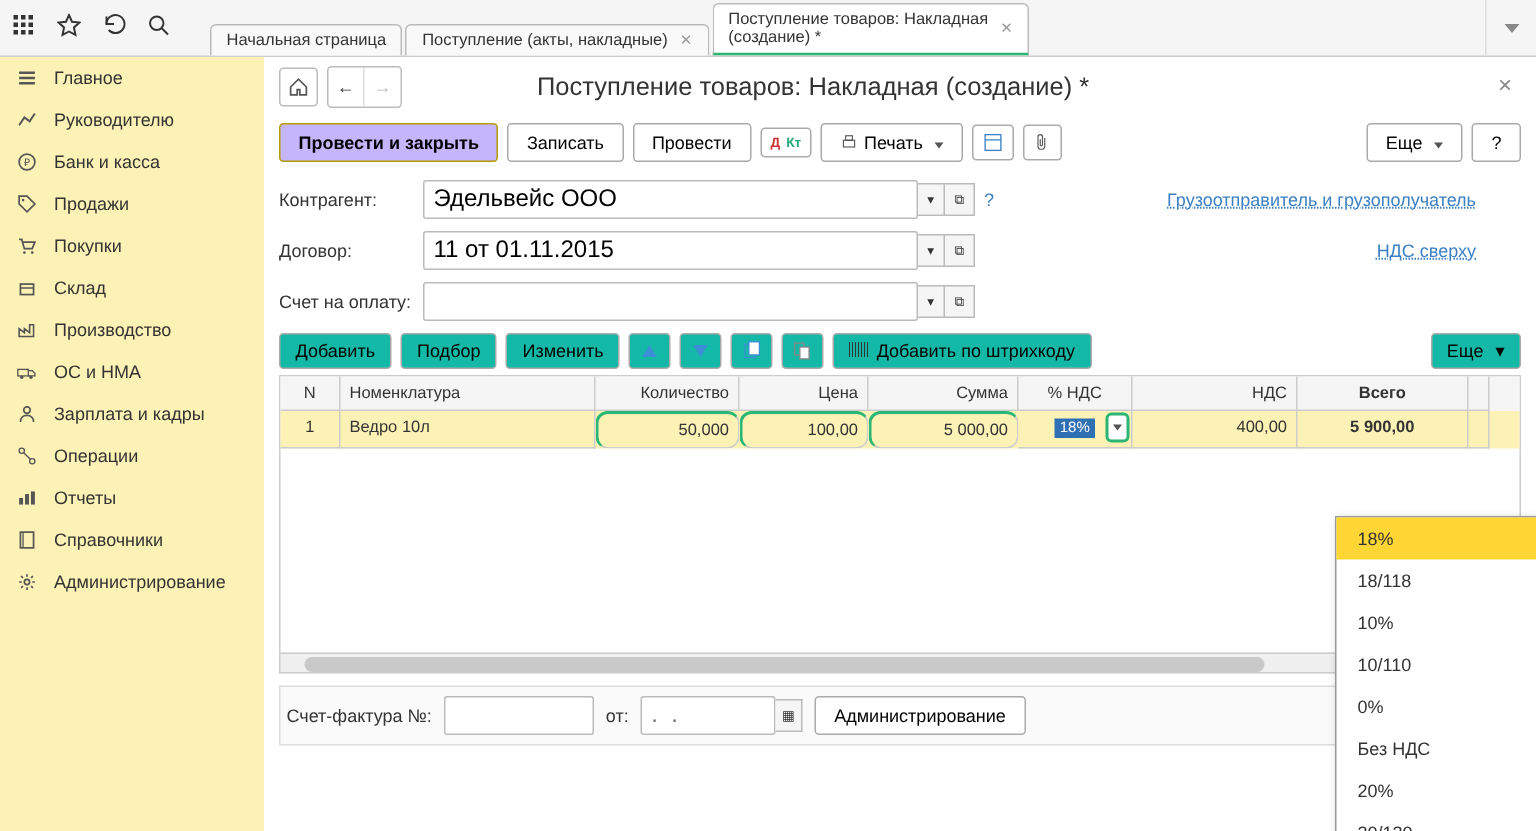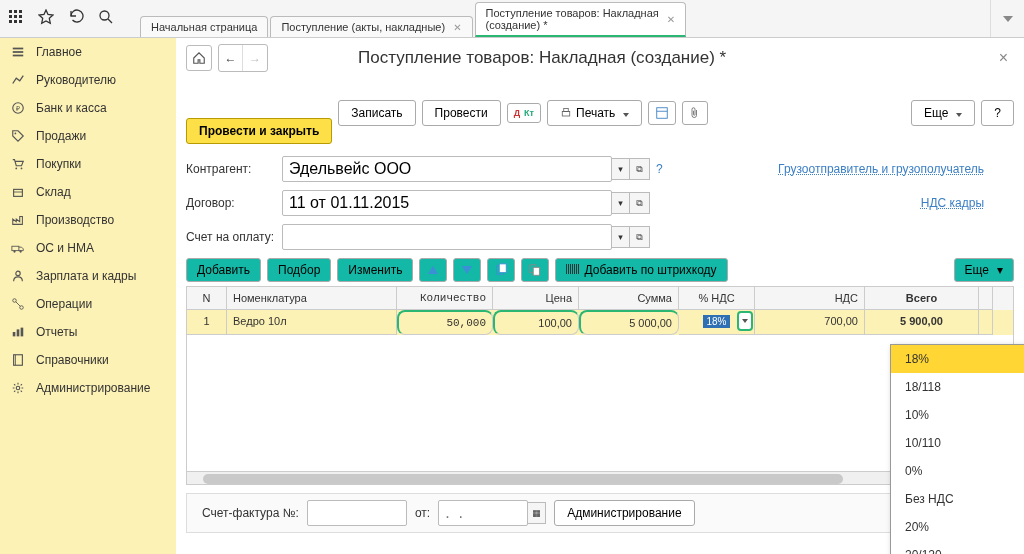--- a/index.html
+++ b/index.html
@@ -33,21 +33,21 @@
   .nav-arrows { display: flex; border: 1px solid #bbb; border-radius: 3px; margin-right: 30px; }
   .nav-arrow { width: 24px; height: 26px; display: flex; align-items: center; justify-content: center; cursor: pointer; }
   .nav-arrow:first-child { border-right: 1px solid #ddd; }
   .page-title { font-size: 17px; flex: 1; text-align: left; padding-left: 60px; }
   .close-x { font-size: 16px; color: #888; cursor: pointer; padding: 0 6px; }
   
   
   .toolbar { display: flex; align-items: center; gap: 6px; margin-bottom: 12px; }
   .toolbar .right { margin-left: auto; display: flex; gap: 6px; }
   .btn { border: 1px solid #aaa; border-radius: 3px; padding: 5px 12px; background: #fff; cursor: pointer; font-size: 12px; display: inline-flex; align-items: center; gap: 4px; }
-  .btn.primary { background: #fde047; border-color: #b89b00; font-weight: bold; margin-top: 36px; }
+  .btn.primary { background: #c4b5fd; border-color: #b89b00; font-weight: bold; }
   .btn.icon-only { padding: 4px 6px; }
   .btn .caret::after { content: ""; border-top: 4px solid #555; border-left: 3px solid transparent; border-right: 3px solid transparent; display: inline-block; margin-left: 4px; }
   
   
   .form-row { display: flex; align-items: center; margin-bottom: 8px; }
   .form-label { width: 96px; font-size: 12px; }
   .form-input-wrap { display: flex; align-items: center; position: relative; }
   .form-input { border: 1px solid #bbb; border-radius: 2px; padding: 3px 6px; font-size: 16px; }
   .inp-wide { width: 330px; }
   .input-btn { width: 18px; height: 22px; border: 1px solid #bbb; border-left: none; background: #f5f5f5; cursor: pointer; display: flex; align-items: center; justify-content: center; font-size: 9px; }
@@ -64,37 +64,37 @@
   .arrow-down::before { content:""; width:0; height:0; border-top: 8px solid #3b8fd6; border-left: 5px solid transparent; border-right: 5px solid transparent; }
   
   
   .data-table { width: 100%; border: 1px solid #ccc; border-bottom: none; }
   .data-head { display: flex; background: #f5f5f5; }
   .data-head .col { border-right: 1px solid #ccc; border-bottom: 1px solid #ccc; padding: 5px 6px; font-size: 11px; }
   .data-row { display: flex; background: #fdf2b5; }
   .data-row .col { border-right: 1px solid #ccc; border-bottom: 1px solid #ccc; padding: 5px 6px; font-size: 11px; }
   .col-n { width: 40px; text-align: center; }
   .col-nom { width: 170px; }
-  .col-qty { width: 96px; text-align: right; font-family: Liberation Mono, monospace; }
+  .col-qty { width: 96px; text-align: right; }
   .col-price { width: 86px; text-align: right; }
   .col-sum { width: 100px; text-align: right; }
   .col-vatp { width: 76px; text-align: center; position: relative; }
   .col-vat { width: 110px; text-align: right; }
   .col-total { width: 114px; text-align: center; font-weight: bold; }
   .col-end { width: 14px; }
   .green-box { border: 2px solid #2bb673; border-radius: 8px; }
   .vat-value { background: #2f6fb3; color: #fff; padding: 1px 3px; font-size: 10px; }
   .vat-caret { position: absolute; right: 1px; top: 1px; width: 16px; height: 20px; border: 2px solid #2bb673; border-radius: 4px; display: flex; align-items: center; justify-content: center; background: #fff; }
   .vat-caret::after { content:""; border-top: 4px solid #555; border-left: 3px solid transparent; border-right: 3px solid transparent; }
   .table-empty { height: 136px; border-left: 1px solid #ccc; border-right: 1px solid #ccc; }
   .table-scroll { height: 14px; border: 1px solid #ccc; background: #f0f0f0; position: relative; }
   .table-scroll::after { content:""; position: absolute; left:16px; top:2px; height:10px; width: 640px; background:#c9c9c9; border-radius:5px; }
   
   
-  .bottom-bar { display: flex; align-items: center; gap: 8px; margin-top: 8px; background: #fafafa; border: 1px solid #ddd; padding: 6px 15px; }
+  .bottom-bar { display: flex; align-items: center; gap: 8px; margin-top: 8px; background: #fafafa; border: 1px solid #ddd; padding: 6px 4px; }
   .bottom-bar .right { margin-left: auto; display:flex; align-items:center; gap:6px; }
   .total-box { background:#eee; border:1px solid #ccc; padding:4px 8px; }
   
   
   .dropdown { position: absolute; top: 306px; left: 714px; width: 270px; background: #fff; border: 1px solid #999; box-shadow: 2px 2px 6px rgba(0,0,0,0.25); z-index: 100; }
   .dropdown-item { padding: 7px 14px; cursor: pointer; font-size: 12px; }
   .dropdown-item.selected { background: #ffd633; }
 
   .barc::before{content:"";display:inline-block;width:14px;height:10px;background:repeating-linear-gradient(90deg,#333 0 1px,transparent 1px 2px);}
 </style>
@@ -330,21 +330,21 @@
       <a class="linkish">Грузоотправитель и грузополучатель</a>
     </div>
 
     <div class="form-row">
       <div class="form-label">Договор:</div>
       <div class="form-input-wrap">
         <input class="form-input inp-wide" value="11 от 01.11.2015" style="">
         <div class="input-btn">▾</div>
         <div class="input-btn detach">⧉</div>
       </div>
-      <a class="linkish">НДС кадры</a>
+      <a class="linkish">НДС сверху</a>
     </div>
 
     <div class="form-row">
       <div class="form-label">Счет на оплату:</div>
       <div class="form-input-wrap">
         <input class="form-input inp-wide" value="" style="">
         <div class="input-btn">▾</div>
         <div class="input-btn detach">⧉</div>
       </div>
     </div>
@@ -391,21 +391,21 @@
       <div class="data-row">
         <div class="col col-n">1</div>
         <div class="col col-nom">Ведро 10л</div>
         <div class="col col-qty green-box">50,000</div>
         <div class="col col-price green-box">100,00</div>
         <div class="col col-sum green-box">5 000,00</div>
         <div class="col col-vatp">
           <span class="vat-value">18%</span>
           <span class="vat-caret"></span>
         </div>
-        <div class="col col-vat">700,00</div>
+        <div class="col col-vat">400,00</div>
         <div class="col col-total">5 900,00</div>
         <div class="col col-end"></div>
       </div>
     </div>
     <div class="table-empty"></div>
     <div class="table-scroll"></div>
 
     <div class="bottom-bar">
       <span>Счет-фактура №:</span>
       <input class="form-input" style="width: 100px;">

